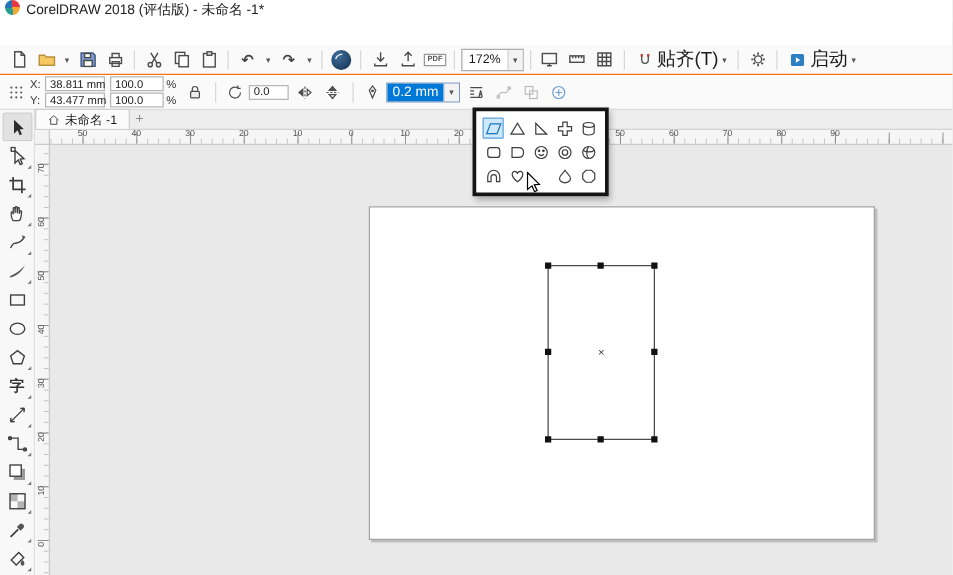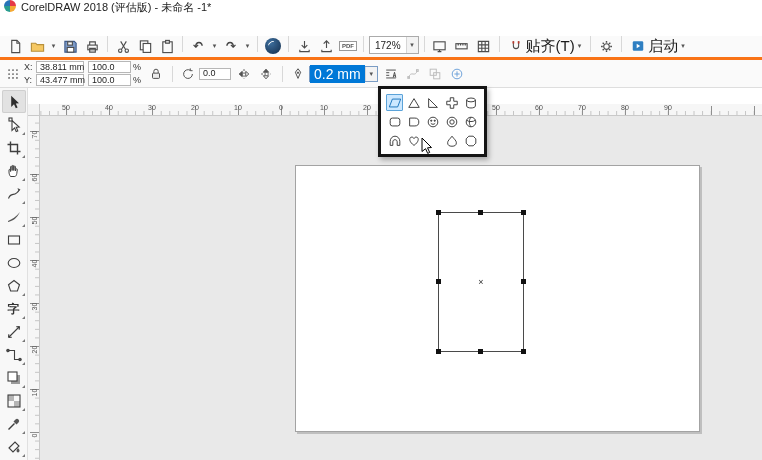--- a/index.html
+++ b/index.html
@@ -10,21 +10,21 @@
 
 .titlebar{position:absolute;left:0;top:0;right:0;height:18px;background:#fff;display:flex;align-items:flex-start;gap:5px;padding-left:4px}
 .logo{width:12px;height:12px;border-radius:50%;background:conic-gradient(#e63946 0 25%,#f4a934 25% 50%,#2a9d8f 50% 75%,#2673b8 75% 100%);flex:0 0 auto}
 .title{font-size:11px;color:#222;white-space:nowrap}
 
 
 .menubar{position:absolute;top:18px;left:0;right:0;height:18px;background:#fcfcfc;border-bottom:1px solid #e3e3e3;display:flex;align-items:center;padding-left:4px}
 .mitem{padding:0 7px;font-size:11px;cursor:default;white-space:nowrap}
 
 
-.toolbar{position:absolute;top:36px;left:0;right:0;height:24px;background:#fafafa;border-bottom:3px solid #f97316;display:flex;gap:2px;padding-left:5px}
+.toolbar{position:absolute;top:36px;left:0;right:0;height:24px;background:#fafafa;border-bottom:1px solid #f97316;display:flex;align-items:center;gap:2px;padding-left:5px}
 .tb{width:20px;height:20px;display:flex;align-items:center;justify-content:center;border-radius:2px;position:relative}
 .tb svg{width:15px;height:15px;stroke:#4c4c4c;fill:none;stroke-width:1.2}
 .sep{width:1px;height:16px;background:#d8d8d8;margin:0 3px;flex:0 0 auto}
 .caretbtn{width:9px;height:20px;display:flex;align-items:center;justify-content:center;color:#555}
 .caretbtn::after{content:"▾";font-size:7px}
 .searchbtn{width:16px;height:16px;border-radius:50%;background:radial-gradient(circle at 35% 30%,#3e6f9e,#122c4a);position:relative}
 .searchbtn::after{content:"";position:absolute;left:3px;top:3px;width:8px;height:8px;border:1.5px solid transparent;border-top-color:#fff;border-radius:50%;transform:rotate(-35deg)}
 .pdfbadge{font-size:6px;font-weight:bold;color:#555;border:1px solid #999;padding:1px 2px;background:#fff}
 .combo{display:flex;align-items:center;border:1px solid #ababab;background:#fff;height:18px}
 .combo .val{padding:0 5px;font-size:10px;min-width:30px}
@@ -41,21 +41,21 @@
 .plabel{font-size:9px;color:#333;width:10px}
 .field{border:1px solid #b7b7b7;background:#fff;height:12px;font-size:9px;display:flex;align-items:center;padding:0 3px;line-height:1;white-space:nowrap}
 .f-val{width:48px}
 .f-scale{width:43px}
 .f-rot{width:32px}
 .pbtn{width:18px;height:18px;display:flex;align-items:center;justify-content:center;border-radius:2px}
 .pbtn svg,.picon svg{width:14px;height:14px;stroke:#4c4c4c;fill:none;stroke-width:1.1}
 .pbtn.disabled svg{stroke:#bcbcbc}
 .picon{width:15px;height:15px;display:flex;align-items:center;justify-content:center}
 .outline-combo{display:flex;align-items:center;border:1px solid #7a9cc4;background:#fff;height:16px}
-.outline-combo .selval{background:#0078d7;color:#fff;font-size:14px;padding:1px 4px;white-space:nowrap}
+.outline-combo .selval{background:#0078d7;color:#fff;font-size:11px;padding:1px 4px;white-space:nowrap}
 .outline-combo .cbtn{width:12px;height:100%;display:flex;align-items:center;justify-content:center;color:#555;background:#f3f3f3;border-left:1px solid #d6d6d6}
 .outline-combo .cbtn::after{content:"▾";font-size:7px}
 
 
 .tabbar{position:absolute;left:28px;top:88px;right:0;height:16px;background:#ededed;border-bottom:1px solid #d2d2d2;display:flex;align-items:flex-end}
 .dtab{height:16px;background:#fbfbfb;border:1px solid #cfcfcf;border-bottom:none;display:flex;align-items:center;gap:4px;padding:0 9px;font-size:10px}
 .dtab svg{width:10px;height:10px;stroke:#444;fill:none;stroke-width:1.2}
 .addtab{width:16px;height:16px;color:#8a8a8a;font-size:11px;display:flex;align-items:center;justify-content:center}
 
 
@@ -322,20 +322,29 @@
         </svg>
       </div>
     <div class="pbtn">
         <svg viewBox="0 0 16 16" style="stroke:#6a9fd8">
           <circle cx="8" cy="8" r="5.5"></circle>
           <path d="M8 5v6M5 8h6"></path>
         </svg>
       </div>
   </div>
 
+  <div class="tabbar">
+    <div class="dtab">
+      <svg viewBox="0 0 16 16">
+          <path d="M2 8 8 2.5 14 8M4 7v6.5h8V7"></path>
+        </svg>
+      <span>未命名 -1</span>
+    </div>
+    <div class="addtab">+</div>
+  </div>
 
   <div class="rcorner"></div>
   <div class="hruler" id="hruler">
       <span class="rlab" style="left: 26px;">50</span>
       <span class="rlab" style="left: 69px;">40</span>
       <span class="rlab" style="left: 112px;">30</span>
       <span class="rlab" style="left: 155px;">20</span>
       <span class="rlab" style="left: 198px;">10</span>
       <span class="rlab" style="left: 241px;">0</span>
       <span class="rlab" style="left: 284px;">10</span>

